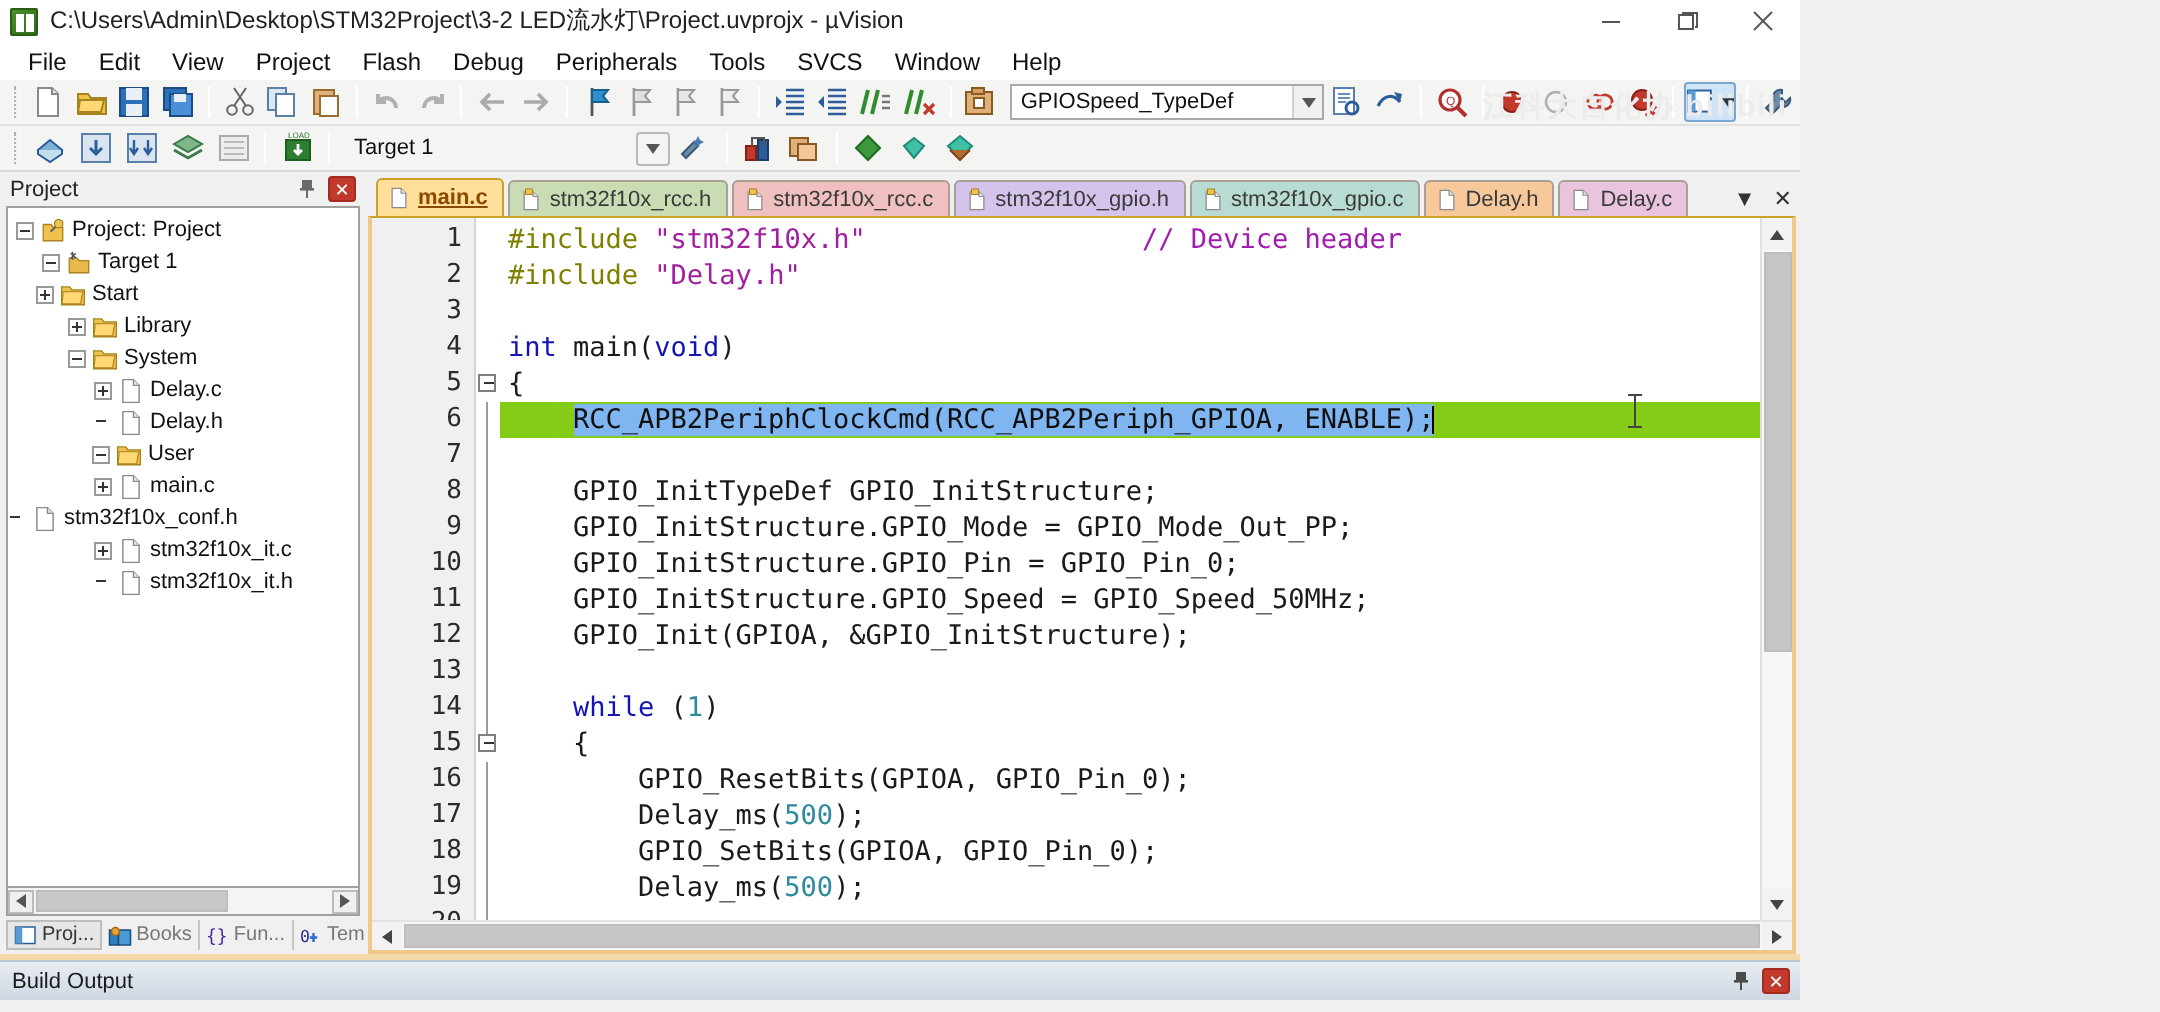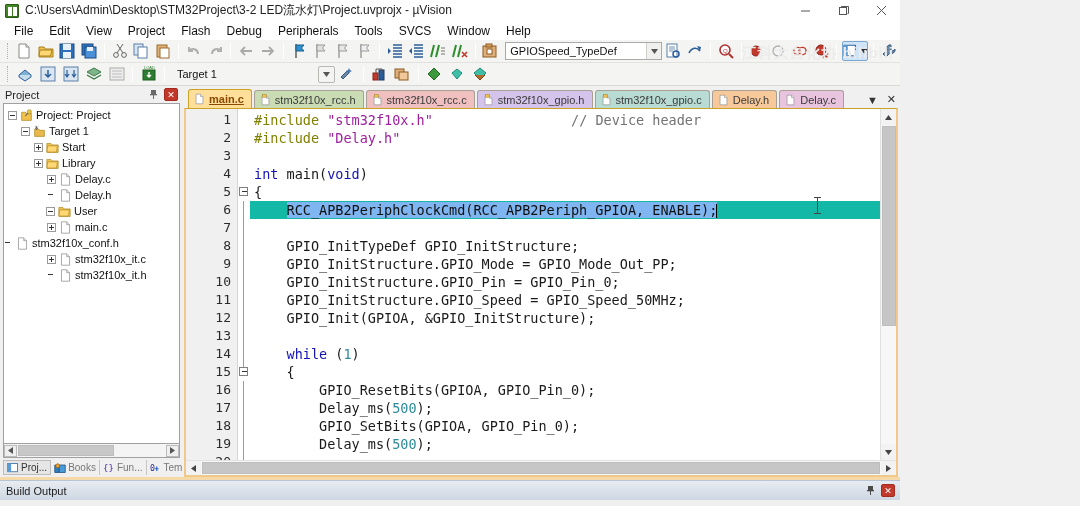--- a/index.html
+++ b/index.html
@@ -332,25 +332,25 @@
     position: relative;
     min-width: 0;
     overflow: hidden;
   }
   .cline {
     height: 18px; line-height: 18px;
     white-space: pre;
     padding-left: 4px;
     color: #1a1a1a;
   }
-  .cline.cur { background: #14b8a6; }
+  .cline.cur { background: #84cc16; }
   .kw { color: #1414b4; font-weight: normal; }
   .str { color: #a020a0; }
   .pp { color: #808000; }
-  .cm { color: #737373; }
+  .cm { color: #a21caf; }
   .num { color: #2e8b9b; }
   .sel {
     background: #7fb5f0;
     color: #101010;
   }
   .caret {
     display:inline-block;
     width: 0; border-left: 1px solid #000;
     height: 14px;
     vertical-align: -3px;
@@ -877,35 +877,43 @@
             <span>Project: Project</span>
           </div>
           <div class="tnode" style="padding-left: 17px;">
             <span class="texp "></span>
             <span class="ticon"><svg viewBox="0 0 16 16" width="13" height="13">
                 <path d="M2 5h5l1 1.5h6V14H2z" fill="#e8b84b" stroke="#a8821e" stroke-width="0.8"></path>
                 <path d="M3 2l3 3M6 2L3 5M4 1v5" stroke="#555" stroke-width="1"></path>
               </svg></span>
             <span>Target 1</span>
           </div>
+          <div class="tnode" style="padding-left: 14px;">
+            <span class="texp plus"></span>
+            <span class="ticon"><svg viewBox="0 0 16 16" width="13" height="13">
+                <path d="M1 3h5l1.3 1.8H15V14H1z" fill="#f0c14b" stroke="#a8821e" stroke-width="0.8"></path>
+                <path d="M2 6h12l-1.3 7.5H1.2z" fill="#ffd873" stroke="#a8821e" stroke-width="0.7"></path>
+              </svg></span>
+            <span>Start</span>
+          </div>
           <div class="tnode" style="padding-left: 30px;">
             <span class="texp plus"></span>
             <span class="ticon"><svg viewBox="0 0 16 16" width="13" height="13">
                 <path d="M1 3h5l1.3 1.8H15V14H1z" fill="#f0c14b" stroke="#a8821e" stroke-width="0.8"></path>
                 <path d="M2 6h12l-1.3 7.5H1.2z" fill="#ffd873" stroke="#a8821e" stroke-width="0.7"></path>
               </svg></span>
-            <span>Start</span>
+            <span>Library</span>
           </div>
           <div class="tnode" style="padding-left: 30px;">
-            <span class="texp plus"></span>
+            <span class="texp "></span>
             <span class="ticon"><svg viewBox="0 0 16 16" width="13" height="13">
                 <path d="M1 3h5l1.3 1.8H15V14H1z" fill="#f0c14b" stroke="#a8821e" stroke-width="0.8"></path>
                 <path d="M2 6h12l-1.3 7.5H1.2z" fill="#ffd873" stroke="#a8821e" stroke-width="0.7"></path>
               </svg></span>
-            <span>Library</span>
+            <span>System</span>
           </div>
           <div class="tnode" style="padding-left: 43px;">
             <span class="texp plus"></span>
             <span class="ticon"><svg viewBox="0 0 16 16" width="13" height="13">
                 <path d="M3 1h6.5L13 4.5V15H3z" fill="#fff" stroke="#8a8a8a" stroke-width="0.9"></path>
                 <path d="M9.5 1v3.5H13" fill="#e4e4e4" stroke="#8a8a8a" stroke-width="0.8"></path>
               </svg></span>
             <span>Delay.c</span>
           </div>
           <div class="tnode" style="padding-left: 43px;">

